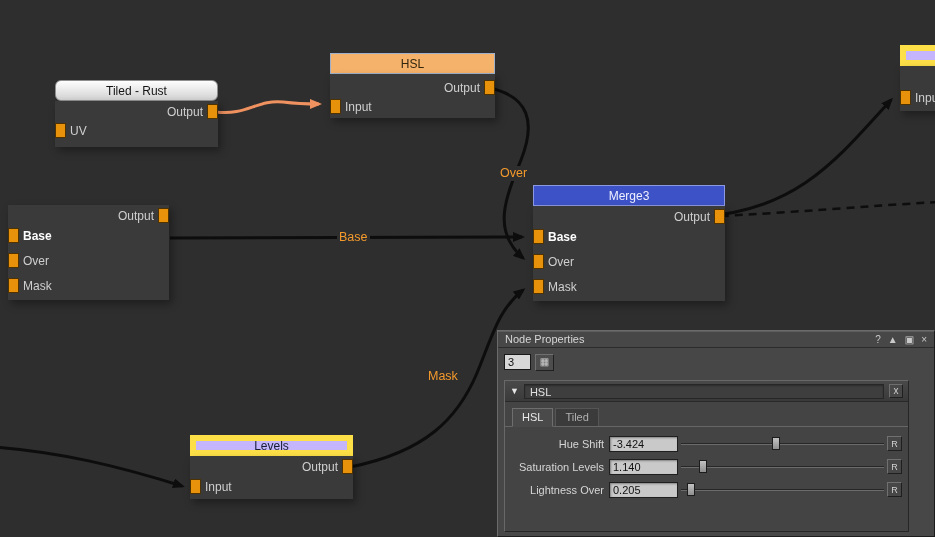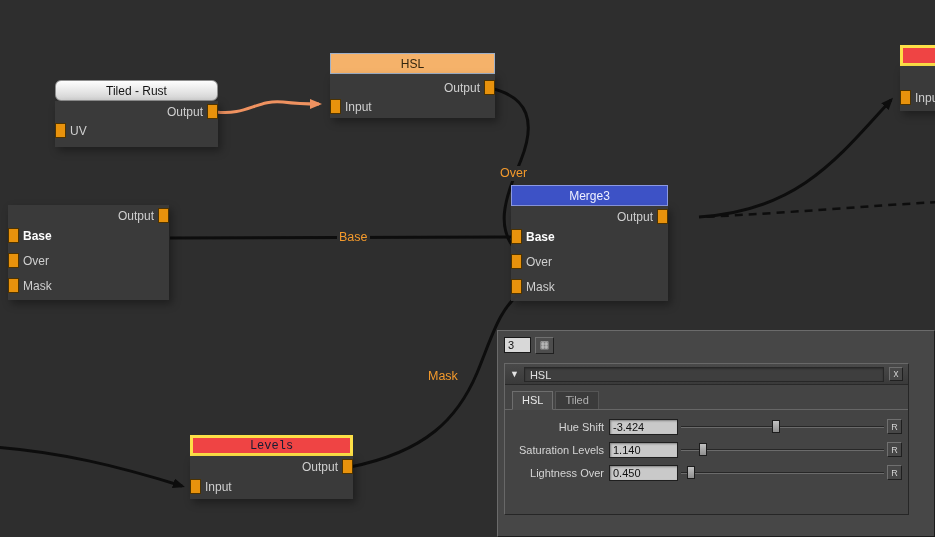--- a/index.html
+++ b/index.html
@@ -11,21 +11,21 @@
   .wires { position:absolute; left:0; top:0; }
 
   
   .node { position:absolute; }
   .nhdr {
     height:21px; display:flex; align-items:center; justify-content:center;
     font-size:12px; width:100%;
   }
   .nhdr.merge { background:#3d52c6; border:1px solid #8b99e2; color:#eef0ff; }
   .nhdr.hsl   { background:#f5b26a; border:1px solid #9fb0c8; color:#33260f; }
-  .nhdr.lightblue { background:#ef4444; border:3px solid #fde047; color:#141d33;font-family:Liberation Mono, monospace; }
+  .nhdr.lightblue { background:#c4b5fd; border:6px solid #fde047; color:#141d33; }
   .pill {
     height:21px; display:flex; align-items:center; justify-content:center;
     font-size:12px; border-radius:6px; border:1px solid #8f8f8f;
     background:linear-gradient(#fefefe,#d2d2d2); color:#141414;
   }
   .nbody {
     position:relative; background:rgba(60,60,60,0.94);
     box-shadow:3px 4px 8px rgba(0,0,0,0.35);
   }
   .port { position:absolute; display:flex; align-items:center; gap:4px;
@@ -185,21 +185,21 @@
         <span class="conn"></span>
         <span>Over</span>
       </div>
       <div class="port in" style="top:73px;">
         <span class="conn"></span>
         <span>Mask</span>
       </div>
     </div>
   </div>
 
-  <div class="node" style="left:511px; top:185px; width:157px;">
+  <div class="node" style="left:533px; top:185px; width:192px;">
     <div class="nhdr merge">Merge3</div>
     <div class="nbody" style="height:95px;">
       <div class="port out" style="top:3px;">
         <span>Output</span>
         <span class="conn"></span>
       </div>
       <div class="port in" style="top:23px;">
         <span class="conn"></span>
         <span class="bold">Base</span>
       </div>
@@ -232,20 +232,29 @@
     <div class="nhdr lightblue"></div>
     <div class="nbody" style="height:45px;">
       <div class="port in" style="top:24px;">
         <span class="conn"></span>
         <span>Input</span>
       </div>
     </div>
   </div>
 
   <div class="props">
+    <div class="props-titlebar">
+      <span>Node Properties</span>
+      <span class="tb-icons">
+        <span>?</span>
+        <span>▲</span>
+        <span>▣</span>
+        <span>×</span>
+      </span>
+    </div>
     <div class="props-toolbar">
       <input class="max-input" value="3" style="">
       <button class="kb-btn">
         <span>▦</span>
       </button>
     </div>
     <div class="group">
       <div class="group-hdr">
         <span class="tri">▼</span>
         <span class="gtitle">HSL</span>
@@ -269,21 +278,21 @@
           <span class="plabel">Saturation Levels</span>
           <span class="pfield">1.140</span>
           <span class="slider">
             <span class="track"></span>
             <span class="handle" style="left: 11%;"></span>
           </span>
           <button class="reset-btn">R</button>
         </div>
         <div class="prow">
           <span class="plabel">Lightness Over</span>
-          <span class="pfield">0.450</span>
+          <span class="pfield">0.205</span>
           <span class="slider">
             <span class="track"></span>
             <span class="handle" style="left: 5%;"></span>
           </span>
           <button class="reset-btn">R</button>
         </div>
       </div>
     </div>
   </div>
 

